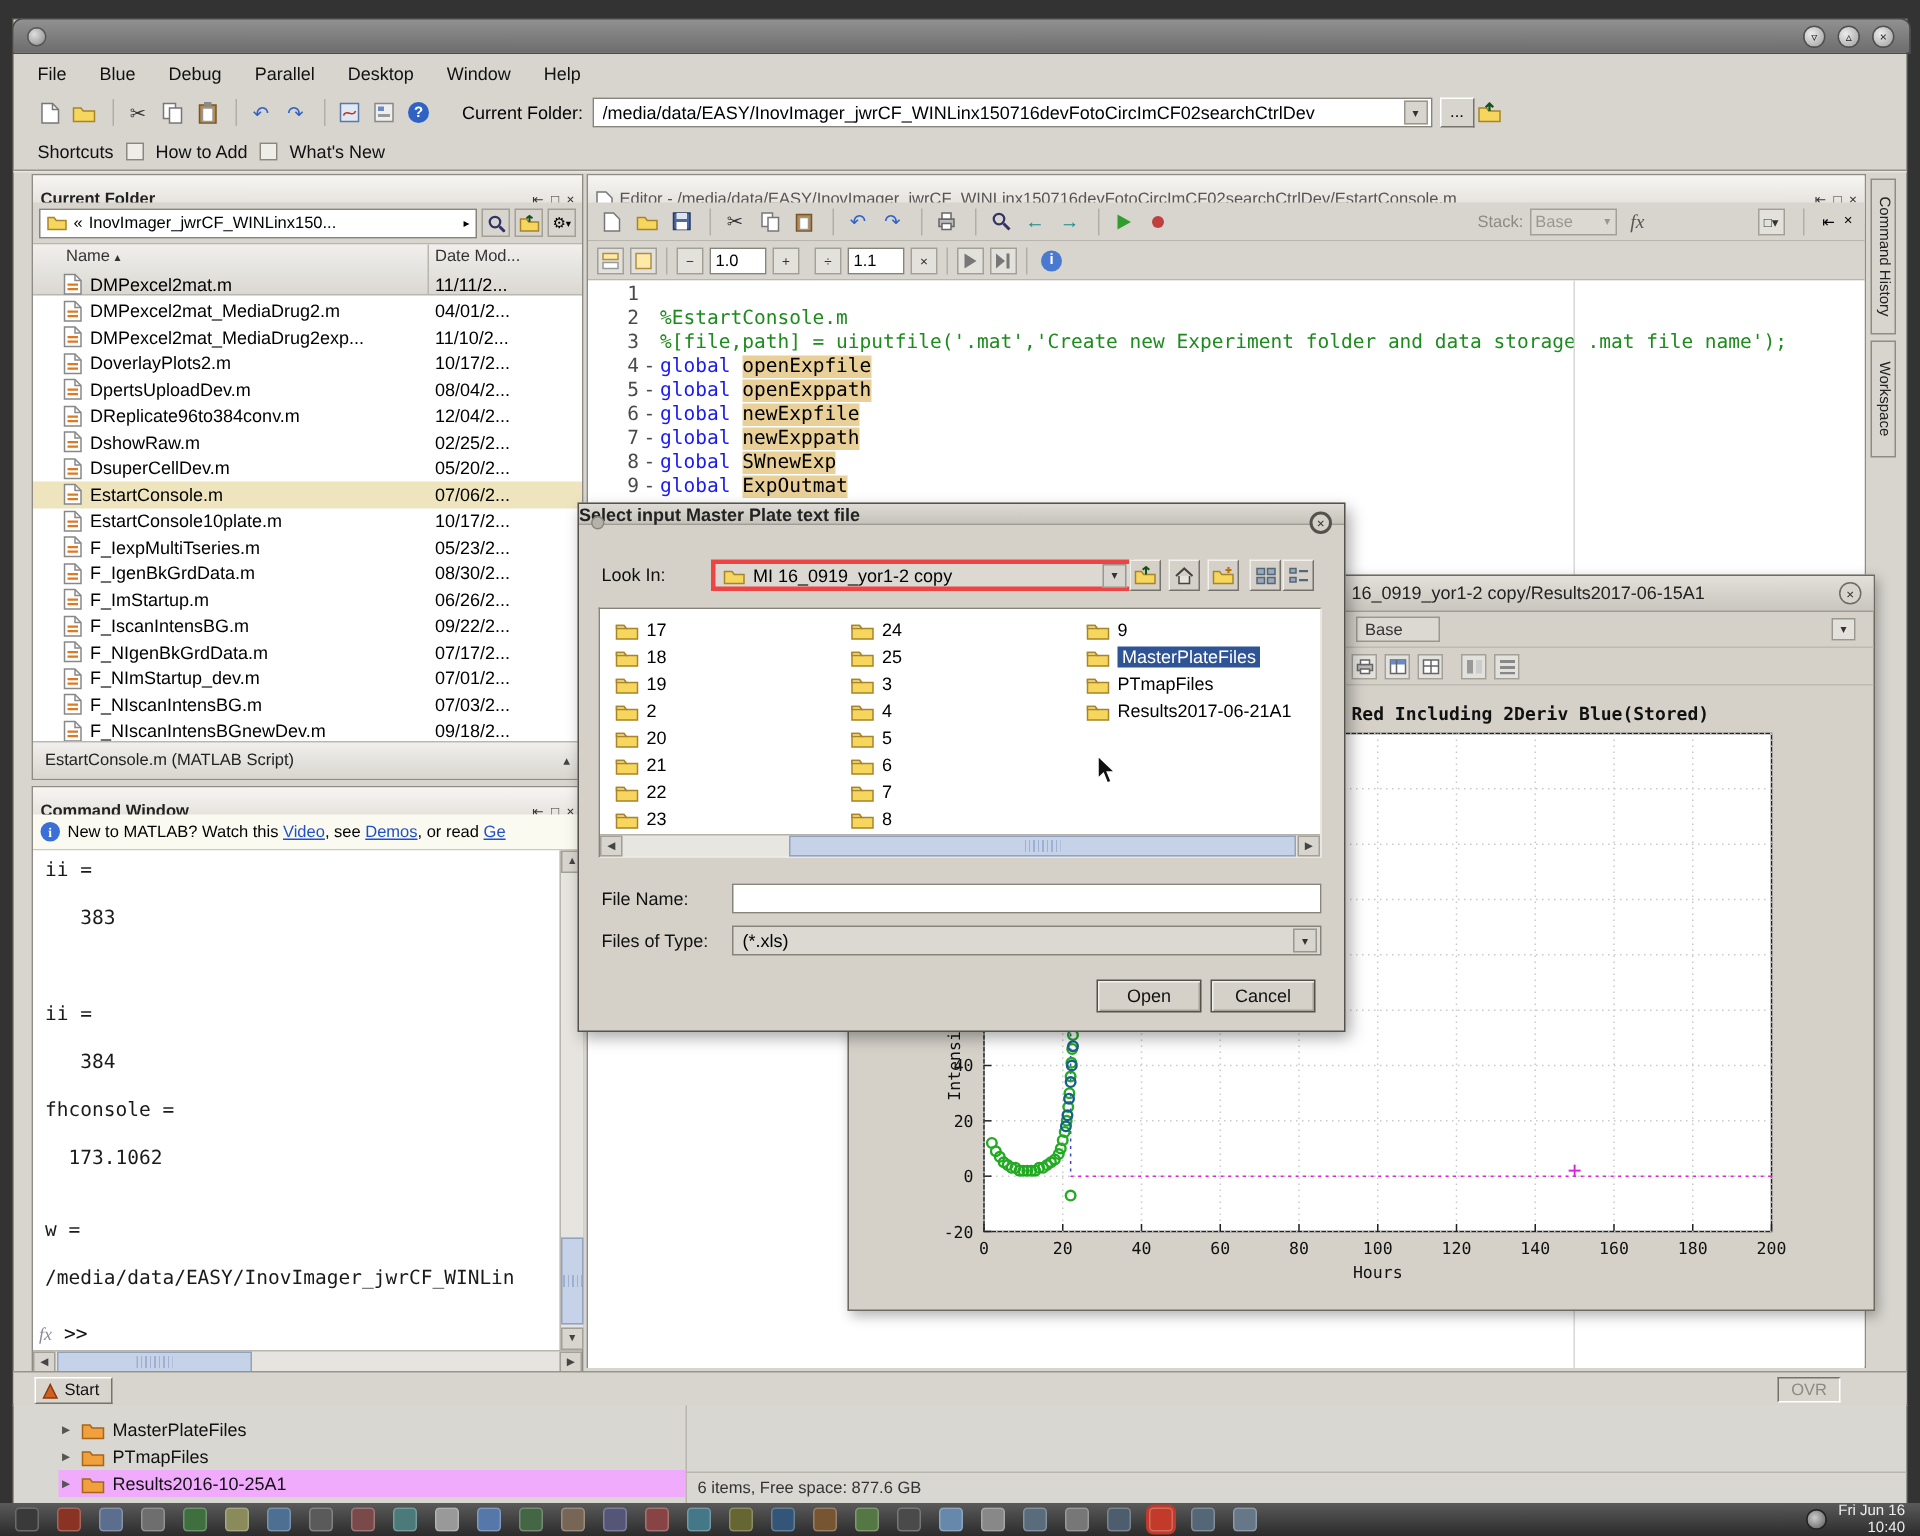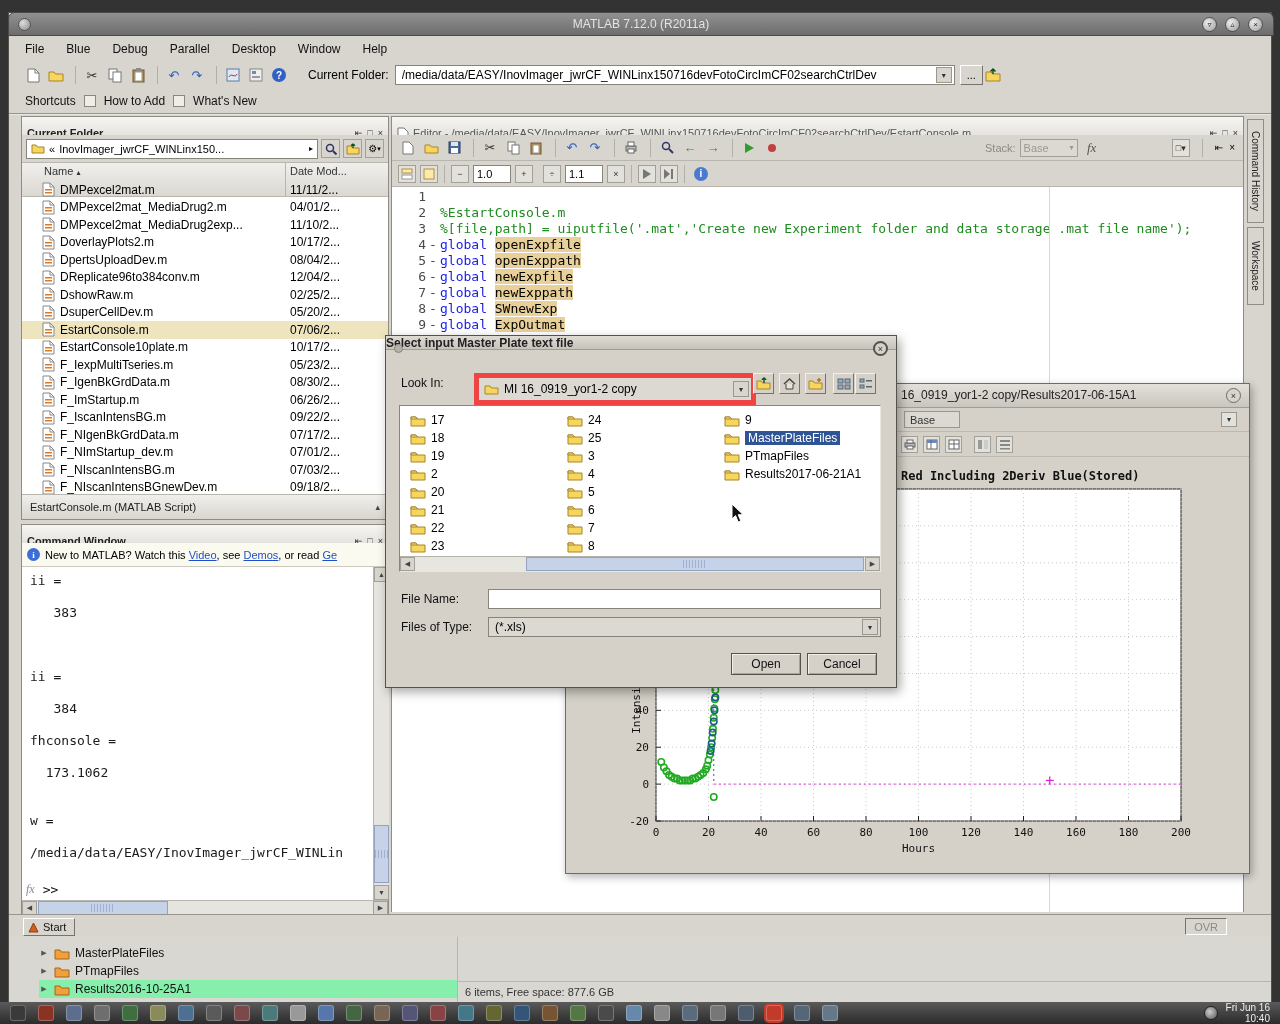--- a/index.html
+++ b/index.html
@@ -109,38 +109,38 @@
   .tick{font-family:"DejaVu Sans Mono",monospace;font-size:11px;fill:#111}
   .ptitle{font-family:"DejaVu Sans Mono",monospace;font-size:12px;font-weight:bold;fill:#111}
 
   
   #dialog{position:absolute;left:385px;top:335px;width:512px;height:353px;background:#d5d1c9;border:1px solid #55524c;box-shadow:3px 4px 10px rgba(0,0,0,.35);z-index:10}
   .dlg-title{position:absolute;left:0;top:0;width:100%;height:14px;background:linear-gradient(#dedbd4,#c6c3bb);border-bottom:1px solid #a09d96;display:flex;align-items:center;justify-content:flex-start;font-size:12px;font-weight:bold;color:#222}
   .dlg-mini{position:absolute;left:8px;top:8px;width:9px;height:9px;border-radius:50%;background:#b5b2aa;border:1px solid #88857d}
   .dlg-close{position:absolute;right:8px;top:5px;width:15px;height:15px;border-radius:50%;border:2px solid #55524c;display:flex;align-items:center;justify-content:center;font-size:9px;color:#333;background:#d5d1c9;font-weight:normal}
   .dlg-lab{font-size:12px;color:#111}
   .dlg-row{position:absolute;left:15px;right:15px;height:22px}
-  .lookin-combo{position:absolute;left:73px;top:0;width:282px;height:32px;border:5px solid #ef4444;background:#dcd9d3;display:flex;align-items:center;gap:5px;padding:0 2px 0 5px;font-size:12px}
+  .lookin-combo{position:absolute;left:73px;top:0;width:282px;height:21px;border:3px solid #ef4444;background:#dcd9d3;display:flex;align-items:center;gap:5px;padding:0 2px 0 5px;font-size:12px}
   .lookin-combo .txt{flex:1;white-space:nowrap;overflow:hidden}
   .dlg-tbtn{position:absolute;top:0;width:21px;height:21px;background:#d5d1c9;border:1px solid;border-color:#f2f0ea #76736c #76736c #f2f0ea;display:flex;align-items:center;justify-content:center}
   .dlg-list{position:absolute;left:13px;top:69px;width:482px;height:167px;background:#fff;border:1px solid;border-color:#87847c #e8e6e0 #e8e6e0 #87847c}
   .dlg-col{position:absolute;top:5px;width:152px}
   .dlg-item{height:18px;display:flex;align-items:center;gap:5px;font-size:12px;white-space:nowrap}
   .dlg-sel{background:#2f5496;color:#fff;padding:0 3px}
   .dlg-hsb{position:absolute;left:0;bottom:0;width:480px;height:15px;background:#e8e6e0;border-top:1px solid #b5b2aa}
   .dlg-input{position:absolute;left:87px;top:0;right:0;height:20px;border:1px solid #87847c;background:#fff;font-size:12px;padding:0 4px;font-family:"Liberation Sans",sans-serif}
   .type-combo{position:absolute;left:87px;top:0;right:0;height:20px;border:1px solid #87847c;background:#dcd9d3;display:flex;align-items:center;font-size:12px;padding:0 2px 0 6px}
   .type-combo .txt{flex:1}
   .dlg-buttons{position:absolute;top:317px;right:19px;display:flex;gap:6px}
   .dlg-btn{width:70px;height:22px;background:#d5d1c9;border:1px solid #55524c;box-shadow:inset 1px 1px 0 #f2f0ea,inset -1px -1px 0 #a7a49c;font-size:12px;display:flex;align-items:center;justify-content:center;color:#111}
 
   
   #bg-fm{position:absolute;left:8px;top:937px;width:1264px;height:65px;background:#d9d7d2;border-left:1px solid #55524c;border-right:1px solid #55524c}
   .fm-row{position:absolute;left:30px;width:418px;height:18px;display:flex;align-items:center;gap:5px;font-size:12px;color:#111}
-  .fm-sel{background:#86efac}
+  .fm-sel{background:#f0abfc}
   .fm-exp{font-size:7px;color:#555;width:10px;text-align:center}
   .fm-div{position:absolute;left:448px;top:0;width:1px;height:100%;background:#b9b6b0}
   .fm-statusbar{position:absolute;left:448px;top:44px;right:0;height:21px;border-top:1px solid #b9b6b0;display:flex;align-items:center;padding-left:8px;font-size:11px;color:#333}
 
   
   #taskbar{position:absolute;left:0;top:1002px;width:1280px;height:22px;background:linear-gradient(#5a5a5a,#2b2b2b);display:flex;align-items:center;padding:0 10px;gap:12px;z-index:30}
   .tb-ico{width:16px;height:16px;border-radius:3px;border:1px solid rgba(255,255,255,.25);flex:0 0 auto}
   .tb-active{box-shadow:0 0 0 2px #c23b2a}
   .tb-clock{margin-left:auto;display:flex;align-items:center;gap:8px;color:#eee;font-size:10px;line-height:11px;text-align:right}
   .tb-swirl{width:14px;height:14px;border-radius:50%;background:radial-gradient(circle at 40% 40%,#ccc,#555);border:1px solid #222}
@@ -148,21 +148,20 @@
   #cursor{position:absolute;left:731px;top:503px;z-index:20}
 </style>
 </head>
 <body>
 
 <div id="screen">
 
   <div id="mlwin">
     <div class="titlebar">
       <span class="tb-menu-btn"></span>
-      <span class="tb-title">MATLAB 7.12.0 (R2011a)</span>
       <span class="tb-controls">
         <span class="tb-circle">▿</span>
         <span class="tb-circle">▵</span>
         <span class="tb-circle">×</span>
       </span>
     </div>
 
     <div class="menubar">
         <span class="menu-item">File</span>
         <span class="menu-item">Blue</span>

